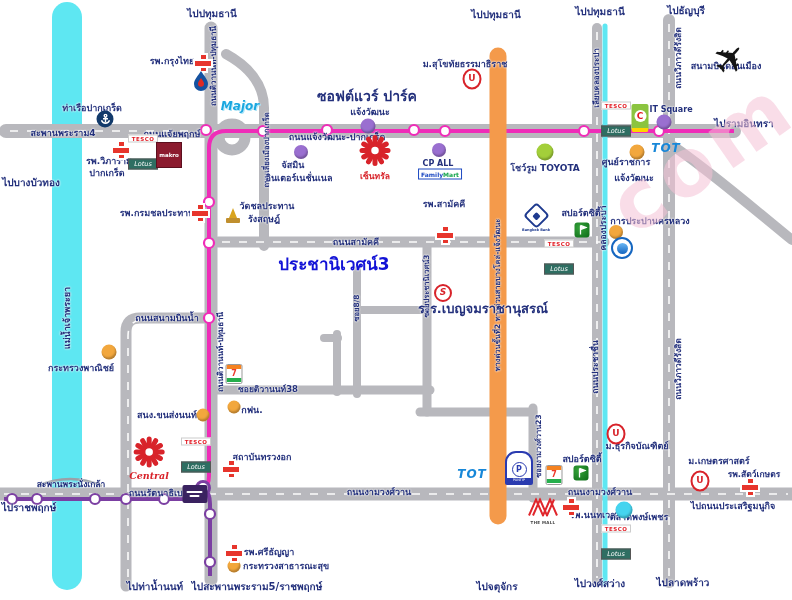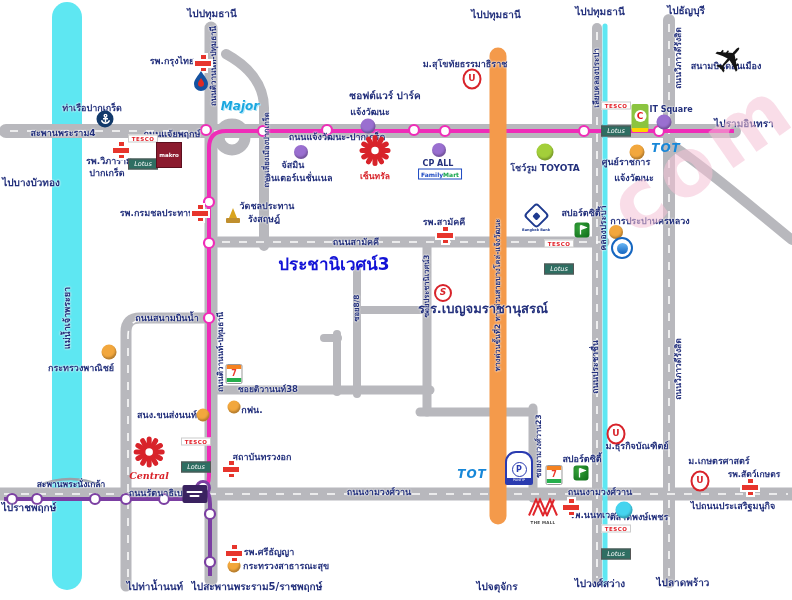--- a/index.html
+++ b/index.html
@@ -187,34 +187,34 @@
       <div class="lbl rot" style="left: 427px; top: 286px; font-size: 7.5px; color: rgb(35, 48, 124);">ซอยประชานิเวศน์3</div>
       <div class="lbl rot" style="left: 357px; top: 308px; font-size: 7.5px; color: rgb(35, 48, 124);">ซอย8/8</div>
       <div class="lbl rot" style="left: 539px; top: 446px; font-size: 7.5px; color: rgb(35, 48, 124);">ซอยงามวงศ์วาน23</div>
       <div class="lbl rot" style="left: 67px; top: 318px; font-size: 9px; color: rgb(35, 48, 124);">แม่น้ำเจ้าพระยา</div>
       <div class="lbl rot" style="left: 498px; top: 295px; font-size: 7.5px; color: rgb(35, 48, 124);">ทางด่วนขั้นที่2 ทางด่วนสายบางโคล่-แจ้งวัฒนะ</div>
       <div class="lbl" style="left: 172px; top: 61px; font-size: 9px; color: rgb(35, 48, 124);">รพ.กรุงไทย</div>
       <div class="lbl" style="left: 92px; top: 108px; font-size: 9px; color: rgb(35, 48, 124);">ท่าเรือปากเกร็ด</div>
       <div class="lbl" style="left: 109px; top: 161px; font-size: 9px; color: rgb(35, 48, 124);">รพ.วิภาราม</div>
       <div class="lbl" style="left: 107px; top: 173px; font-size: 9px; color: rgb(35, 48, 124);">ปากเกร็ด</div>
       <div class="lbl" style="left: 465px; top: 64px; font-size: 9px; color: rgb(35, 48, 124);">ม.สุโขทัยธรรมาธิราช</div>
-      <div class="lbl" style="left: 385px; top: 96px; font-size: 10px; color: rgb(35, 48, 124);">ซอฟต์แวร์ ปาร์ค</div>
+      <div class="lbl" style="left: 367px; top: 96px; font-size: 14px; color: rgb(35, 48, 124);">ซอฟต์แวร์ ปาร์ค</div>
       <div class="lbl" style="left: 370px; top: 112px; font-size: 9px; color: rgb(35, 48, 124);">แจ้งวัฒนะ</div>
       <div class="lbl" style="left: 293px; top: 165px; font-size: 9px; color: rgb(35, 48, 124);">จัสมิน</div>
       <div class="lbl" style="left: 299px; top: 178px; font-size: 9px; color: rgb(35, 48, 124);">อินเตอร์เนชั่นเนล</div>
       <div class="lbl" style="left: 438px; top: 164px; font-size: 8px; color: rgb(35, 48, 124);">CP ALL</div>
       <div class="lbl" style="left: 545px; top: 168px; font-size: 9px; color: rgb(35, 48, 124);">โชว์รูม TOYOTA</div>
       <div class="lbl" style="left: 726px; top: 66px; font-size: 9px; color: rgb(35, 48, 124); text-align: center;">สนามบินดอนเมือง</div>
       <div class="lbl" style="left: 671px; top: 110px; font-size: 8px; color: rgb(35, 48, 124);">IT Square</div>
       <div class="lbl" style="left: 626px; top: 162px; font-size: 9px; color: rgb(35, 48, 124);">ศูนย์ราชการ</div>
       <div class="lbl" style="left: 634px; top: 178px; font-size: 9px; color: rgb(35, 48, 124);">แจ้งวัฒนะ</div>
       <div class="lbl" style="left: 267px; top: 206px; font-size: 9px; color: rgb(35, 48, 124);">วัดชลประทาน</div>
       <div class="lbl" style="left: 264px; top: 219px; font-size: 9px; color: rgb(35, 48, 124);">รังสฤษฎ์</div>
       <div class="lbl" style="left: 157px; top: 213px; font-size: 9px; color: rgb(35, 48, 124);">รพ.กรมชลประทาน</div>
-      <div class="lbl" style="left: 444px; top: 222px; font-size: 9px; color: rgb(35, 48, 124);">รพ.สามัคคี</div>
+      <div class="lbl" style="left: 444px; top: 204px; font-size: 9px; color: rgb(35, 48, 124);">รพ.สามัคคี</div>
       <div class="lbl" style="left: 334px; top: 264px; font-size: 17px; color: rgb(18, 18, 214);">ประชานิเวศน์3</div>
       <div class="lbl" style="left: 483px; top: 308px; font-size: 13px; color: rgb(35, 48, 124); text-align: center;">ร.ร.เบญจมราชานุสรณ์</div>
       <div class="lbl" style="left: 581px; top: 213px; font-size: 9px; color: rgb(35, 48, 124);">สปอร์ตซิตี้</div>
       <div class="lbl" style="left: 650px; top: 221px; font-size: 9px; color: rgb(35, 48, 124);">การประปานครหลวง</div>
       <div class="lbl" style="left: 81px; top: 368px; font-size: 9px; color: rgb(35, 48, 124);">กระทรวงพาณิชย์</div>
       <div class="lbl" style="left: 167px; top: 415px; font-size: 9px; color: rgb(35, 48, 124);">สนง.ขนส่งนนท์</div>
       <div class="lbl" style="left: 252px; top: 410px; font-size: 9px; color: rgb(35, 48, 124);">กฟน.</div>
       <div class="lbl" style="left: 262px; top: 457px; font-size: 9px; color: rgb(35, 48, 124);">สถาบันทรวงอก</div>
       <div class="lbl" style="left: 637px; top: 446px; font-size: 9px; color: rgb(35, 48, 124);">ม.ธุรกิจบัณฑิตย์</div>
       <div class="lbl" style="left: 582px; top: 459px; font-size: 9px; color: rgb(35, 48, 124);">สปอร์ตซิตี้</div>

